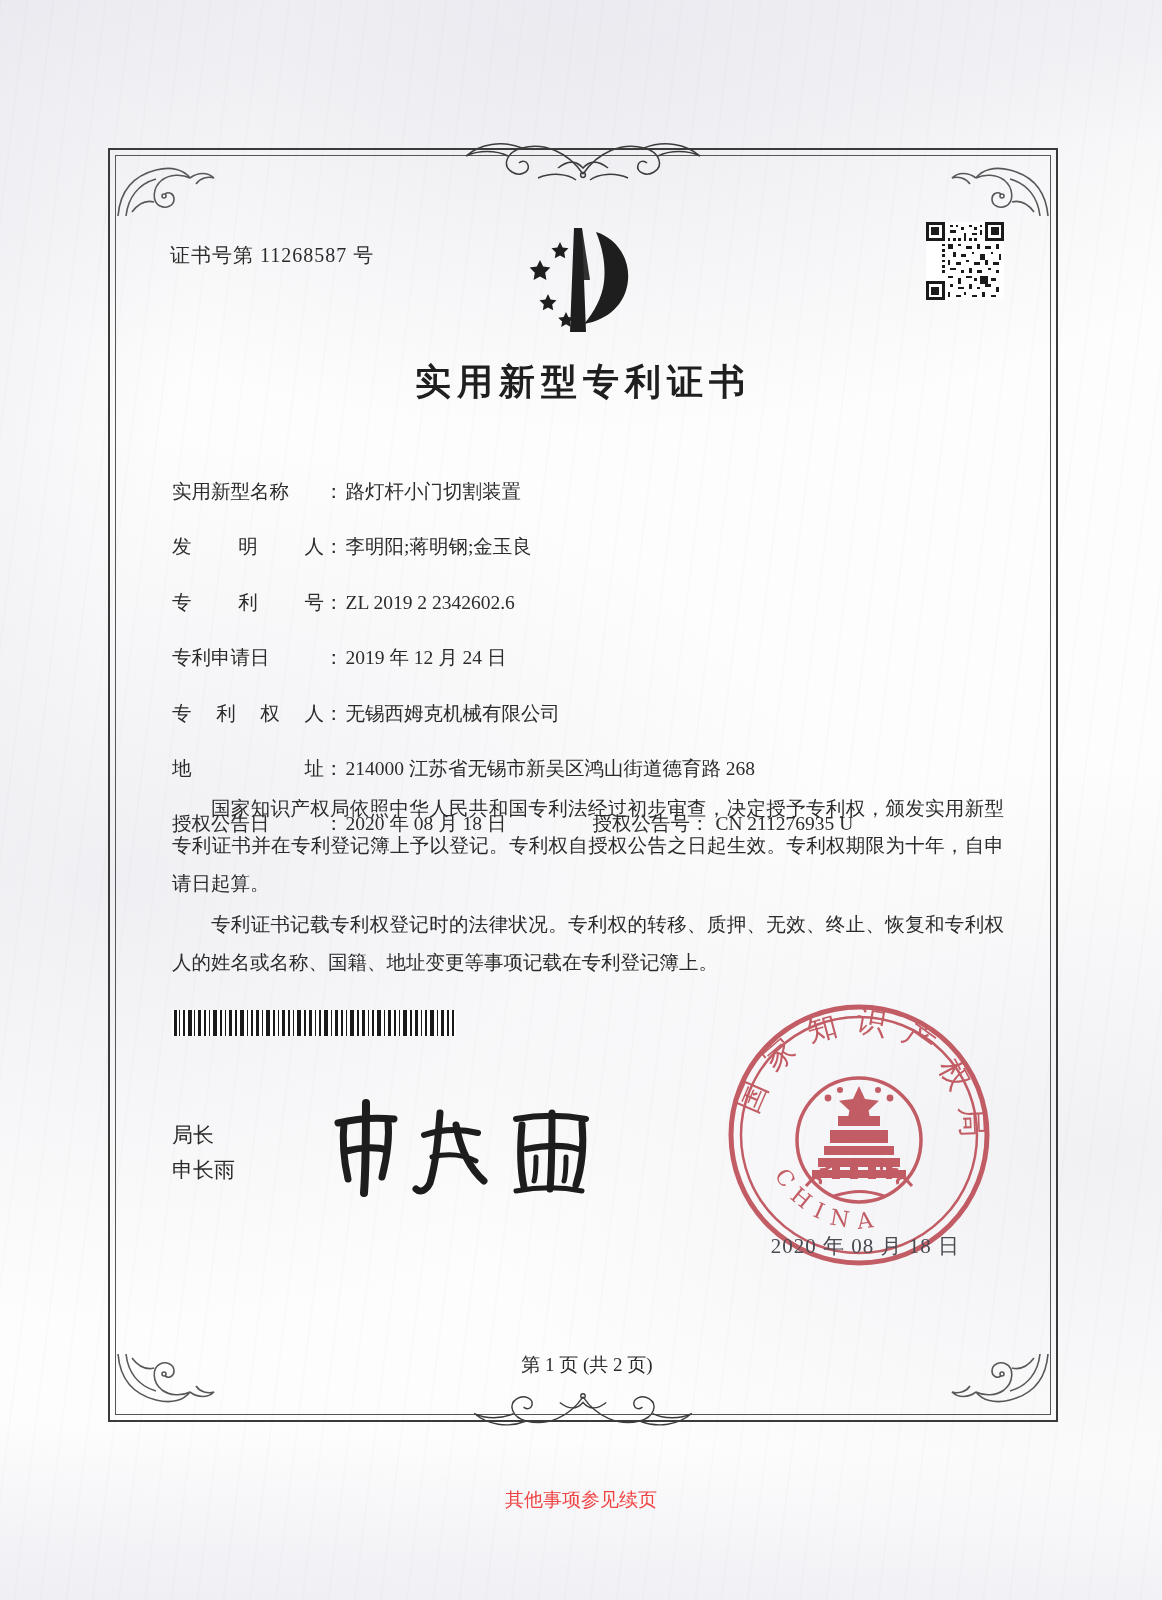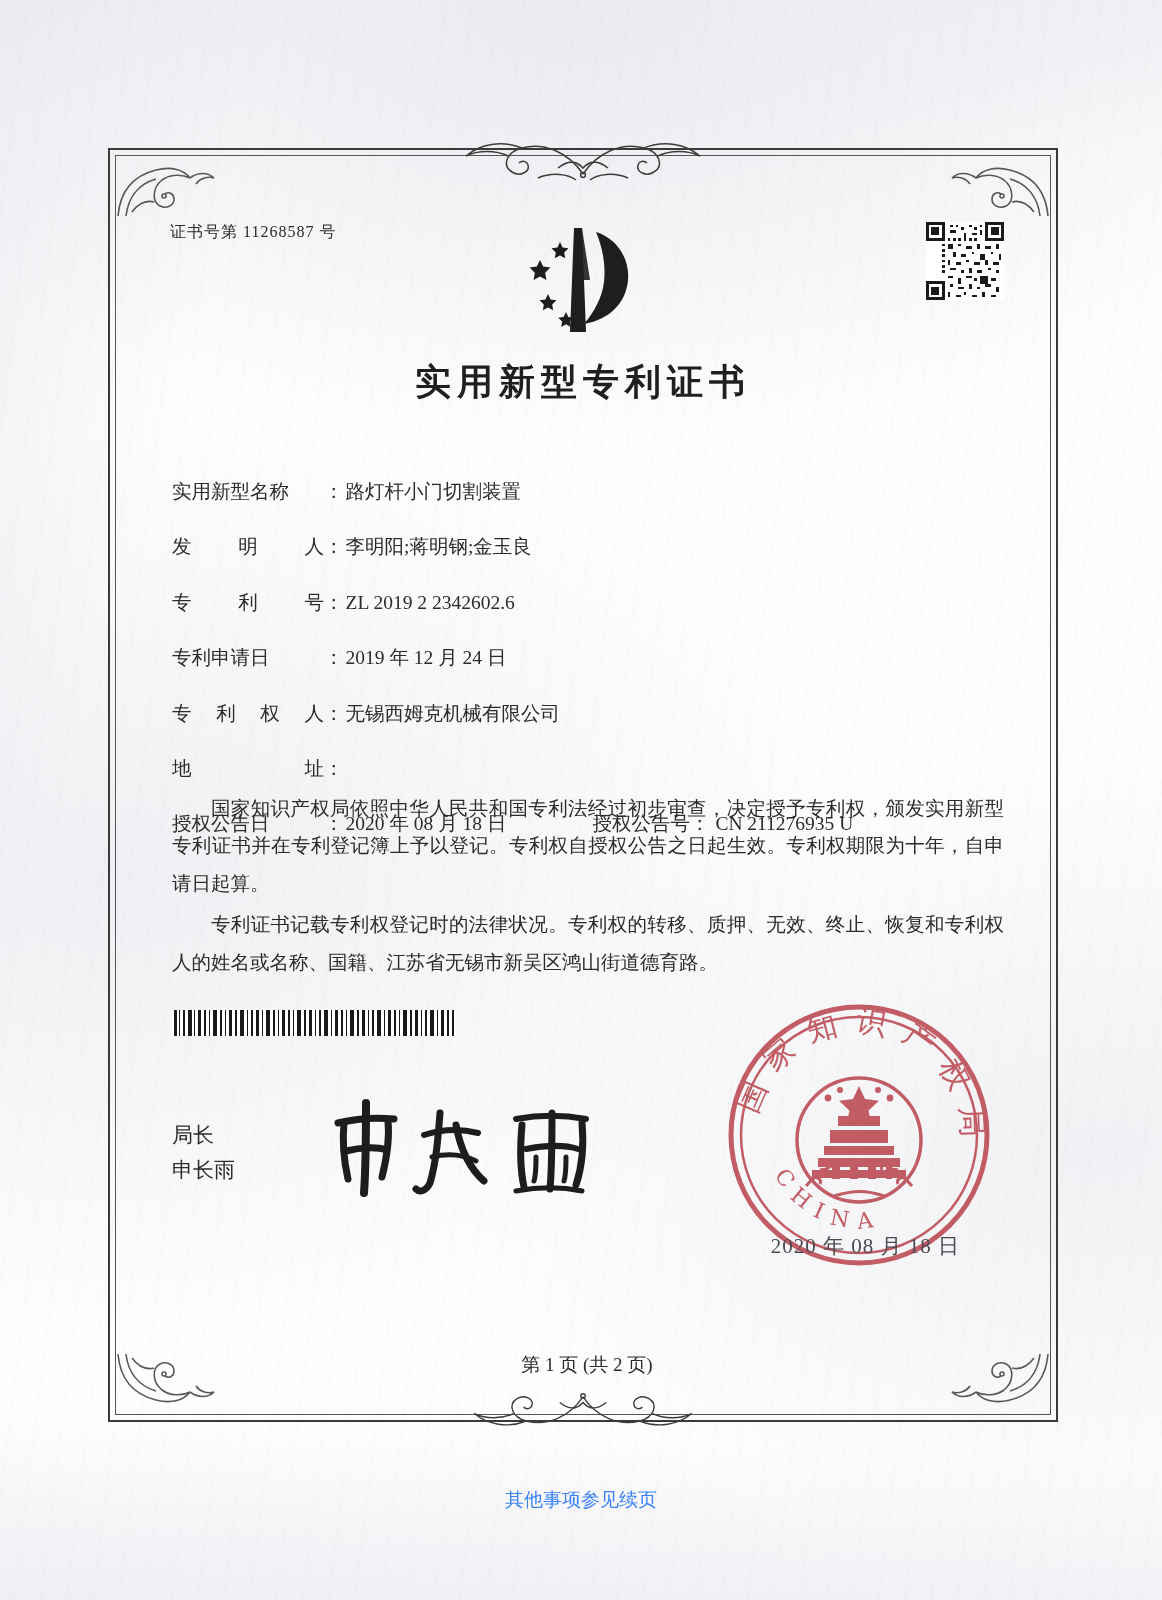--- a/index.html
+++ b/index.html
@@ -86,22 +86,22 @@
     width: 330px;
     height: 52px;
     pointer-events: none;
   }
   .orn-bot svg { width: 100%; height: 100%; display: block; }
 
   
   .cert-no {
     position: absolute;
     left: 60px;
-    top: 72px;
-    font-size: 16px;
+    top: 92px;
+    font-size: 20px;
     letter-spacing: 1px;
     white-space: nowrap;
     text-align: center;
   }
 
   .qr {
     position: absolute;
     right: 52px;
     top: 72px;
     width: 78px;
@@ -237,21 +237,21 @@
     font-size: 19px;
     padding-left: 8px;
   }
   .outside-note {
     position: absolute;
     left: 0;
     right: 0;
     top: 1487px;
     text-align: center;
     font-size: 19px;
-    color: #3b82f6;
+    color: #ef4444;
   }
 </style>
 </head>
 <body>
 
 <div class="paper"></div>
 <div class="streaks"></div>
 
 <div class="frame-outer">
   <div class="frame-inner"></div>
@@ -471,35 +471,36 @@
       <span class="field-sep">：</span>
       <span class="field-value">无锡西姆克机械有限公司</span>
     </div>
 
     <div class="field-row">
       <span class="field-label spread">
           <span>地</span>
           <span>址</span>
         </span>
       <span class="field-sep">：</span>
+      <span class="field-value">214000 江苏省无锡市新吴区鸿山街道德育路 268</span>
     </div>
 
     <div class="field-row two-col">
       <span class="field-label">授权公告日</span>
       <span class="field-sep">：</span>
       <span class="field-value">2020 年 08 月 18 日</span>
       <span class="second-label">授权公告号</span>
       <span class="field-sep">：</span>
       <span class="second-value">CN 211276935 U</span>
     </div>
   </div>
 
   <div class="body-text">
     <p>国家知识产权局依照中华人民共和国专利法经过初步审查，决定授予专利权，颁发实用新型专利证书并在专利登记簿上予以登记。专利权自授权公告之日起生效。专利权期限为十年，自申请日起算。</p>
-    <p>专利证书记载专利权登记时的法律状况。专利权的转移、质押、无效、终止、恢复和专利权人的姓名或名称、国籍、江苏省无锡市新吴区鸿山街道德育路。</p>
+    <p>专利证书记载专利权登记时的法律状况。专利权的转移、质押、无效、终止、恢复和专利权人的姓名或名称、国籍、地址变更等事项记载在专利登记簿上。</p>
   </div>
 
   <div class="barcode">
     <svg viewBox="0 0 284 26" shape-rendering="crispEdges">
       <rect width="284" height="26" fill="#ffffff"></rect>
       <g fill="#1a1a1a">
         <rect x="2" y="0" width="3" height="26"></rect>
           <rect x="7" y="0" width="1" height="26"></rect>
         <rect x="11" y="0" width="2" height="26"></rect>
           <rect x="16" y="0" width="4" height="26"></rect>

